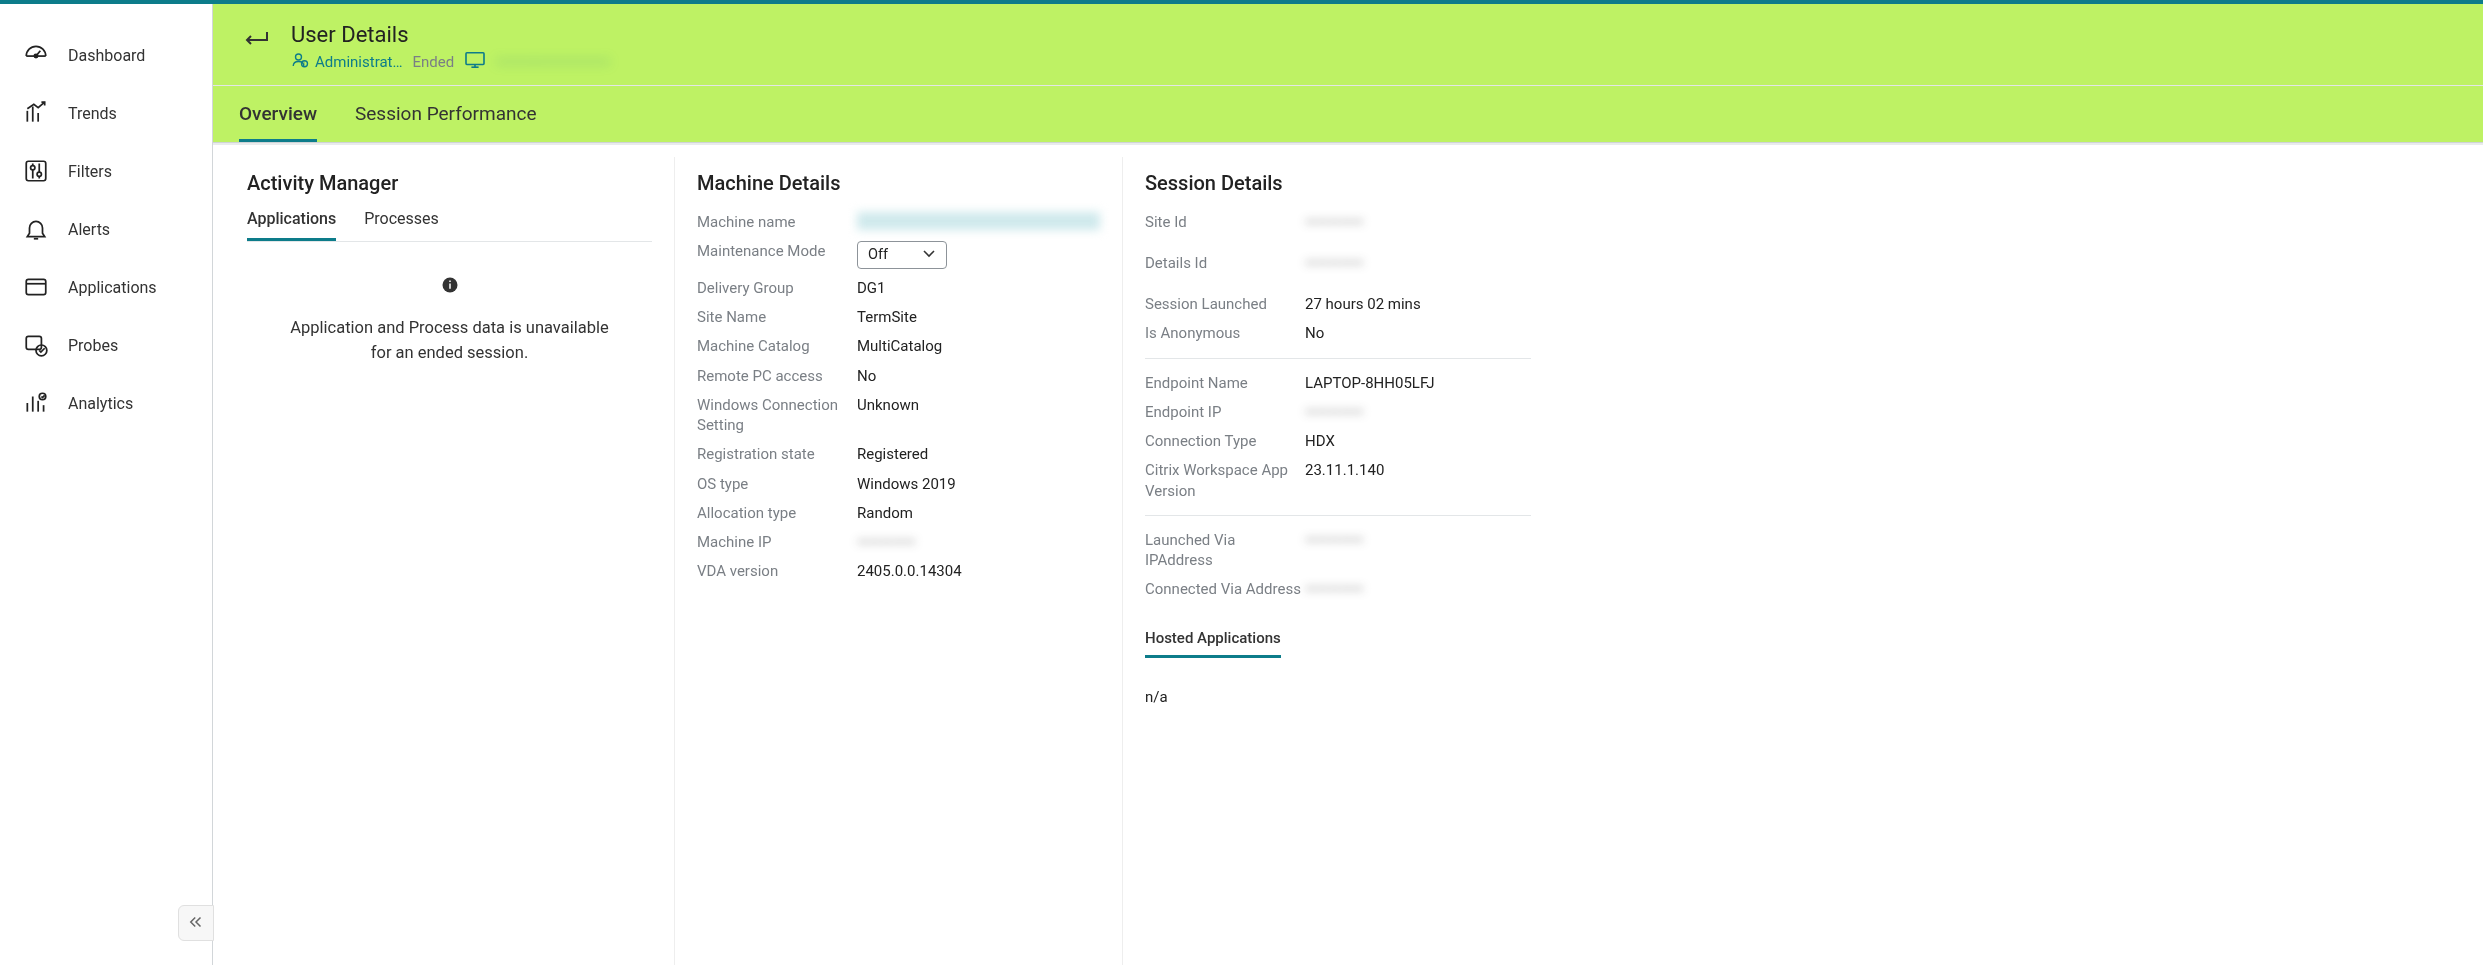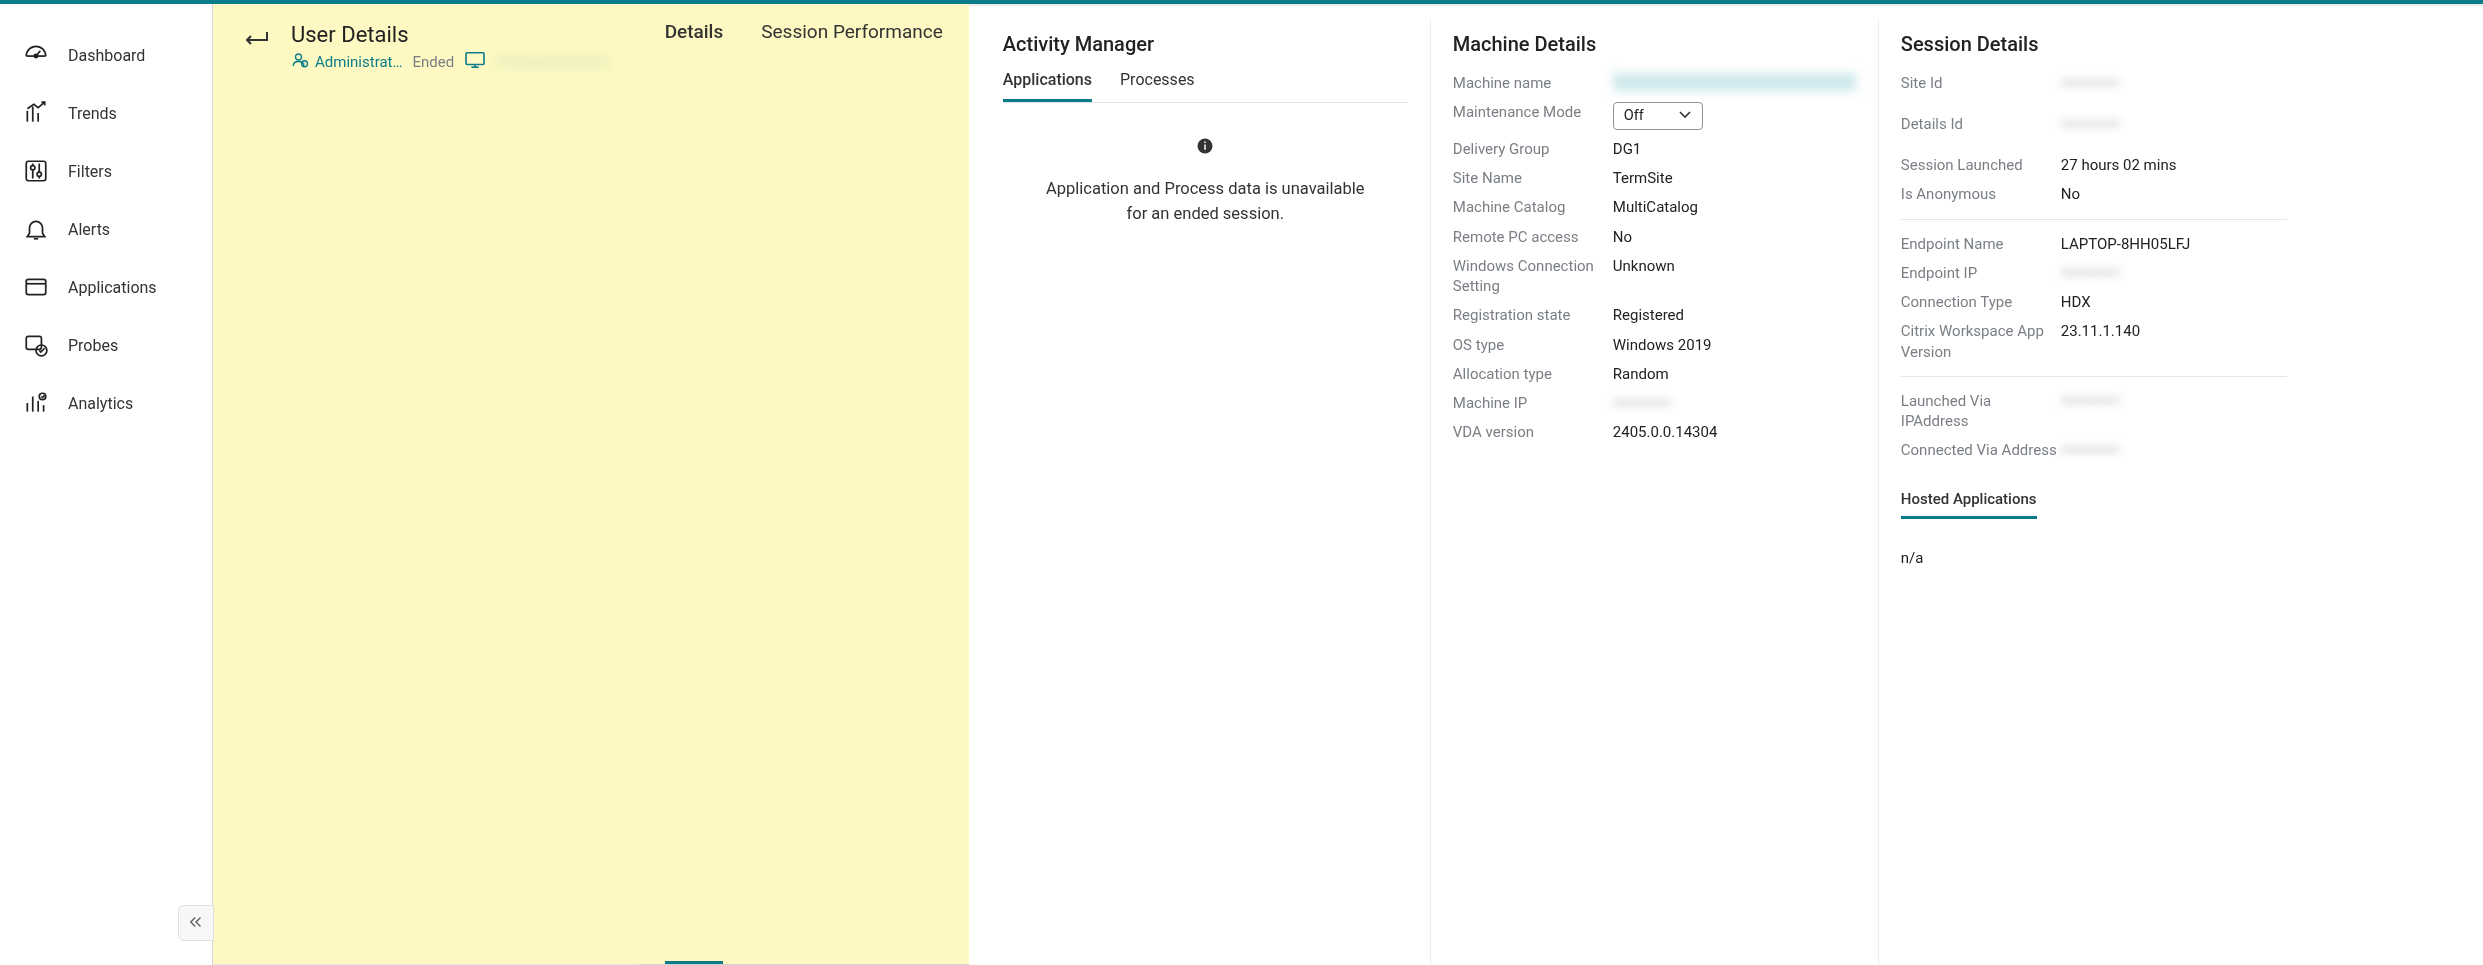--- a/index.html
+++ b/index.html
@@ -49,22 +49,22 @@
     align-items: center;
     justify-content: center;
     cursor: pointer;
   }
   .sidebar-collapse svg { width: 18px; height: 18px; }
 
   
   .main {
     flex: 1;
     display: flex;
-    flex-direction: row;
-    background: #fef9c3;
+    flex-direction: column;
+    background: #bef264;
     justify-content: flex-end;
   }
   .header {
     display: flex;
     align-items: flex-start;
     padding: 18px 28px 12px 28px;
     border-bottom: 1px solid #e3e6e8;
     gap: 20px;
   }
   .back-btn { cursor: pointer; margin-top: 6px;}
@@ -253,21 +253,21 @@
                 <path d="M8 18h8"></path>
                 <path d="M12 15v3"></path>
               </svg>
           </span>
           <span class="blurred-lg">—————————</span>
         </div>
       </div>
     </div>
 
     <div class="tabs">
-      <div class="tab-item active">Details</div>
+      <div class="tab-item active">Overview</div>
       <div class="tab-item">Session Performance</div>
     </div>
 
     <div class="content-outer">
       <div class="content-inner">
 
         <div class="panel panel-activity">
           <div class="panel-title">Activity Manager</div>
           <div class="sub-tabs">
             <div class="sub-tab active">Applications</div>

